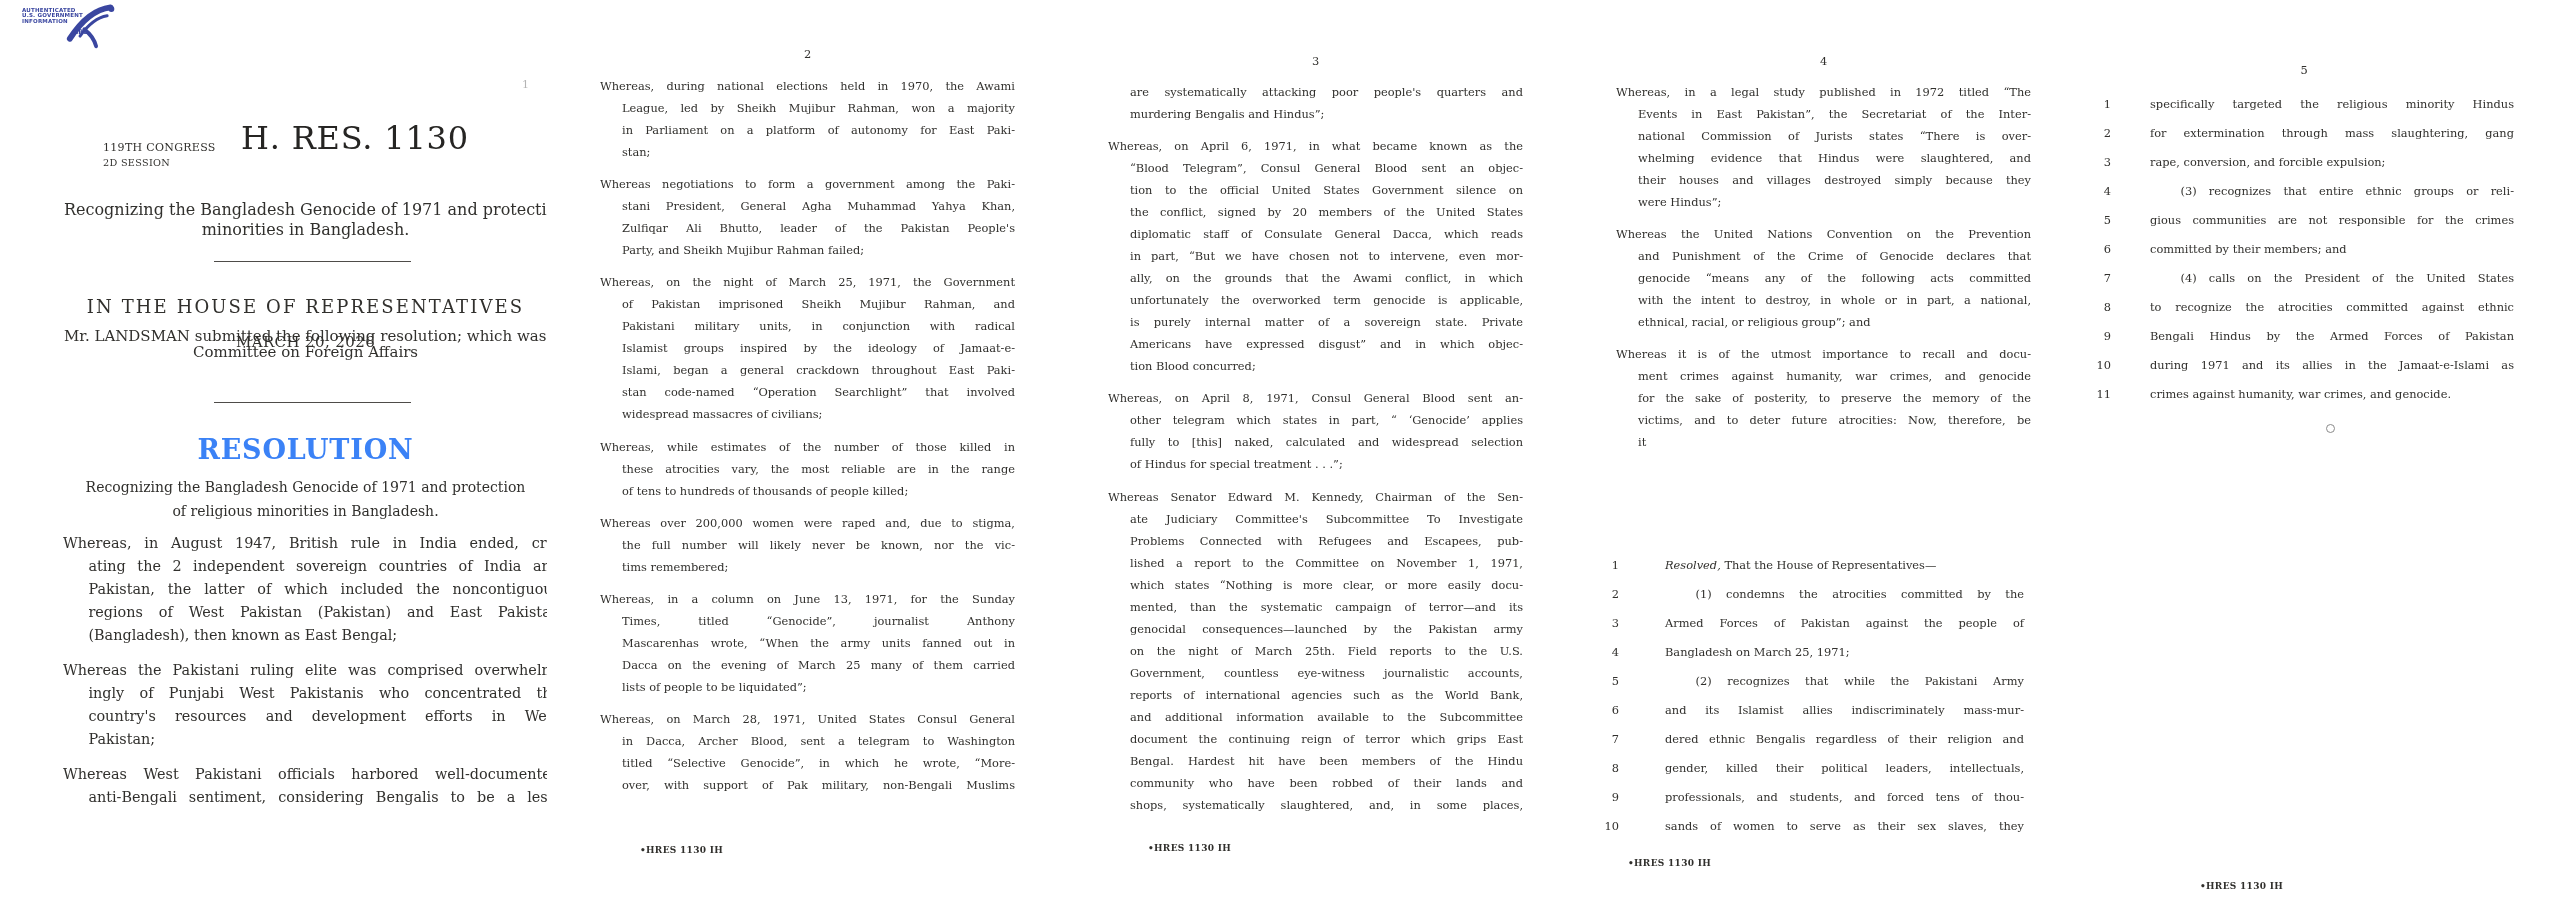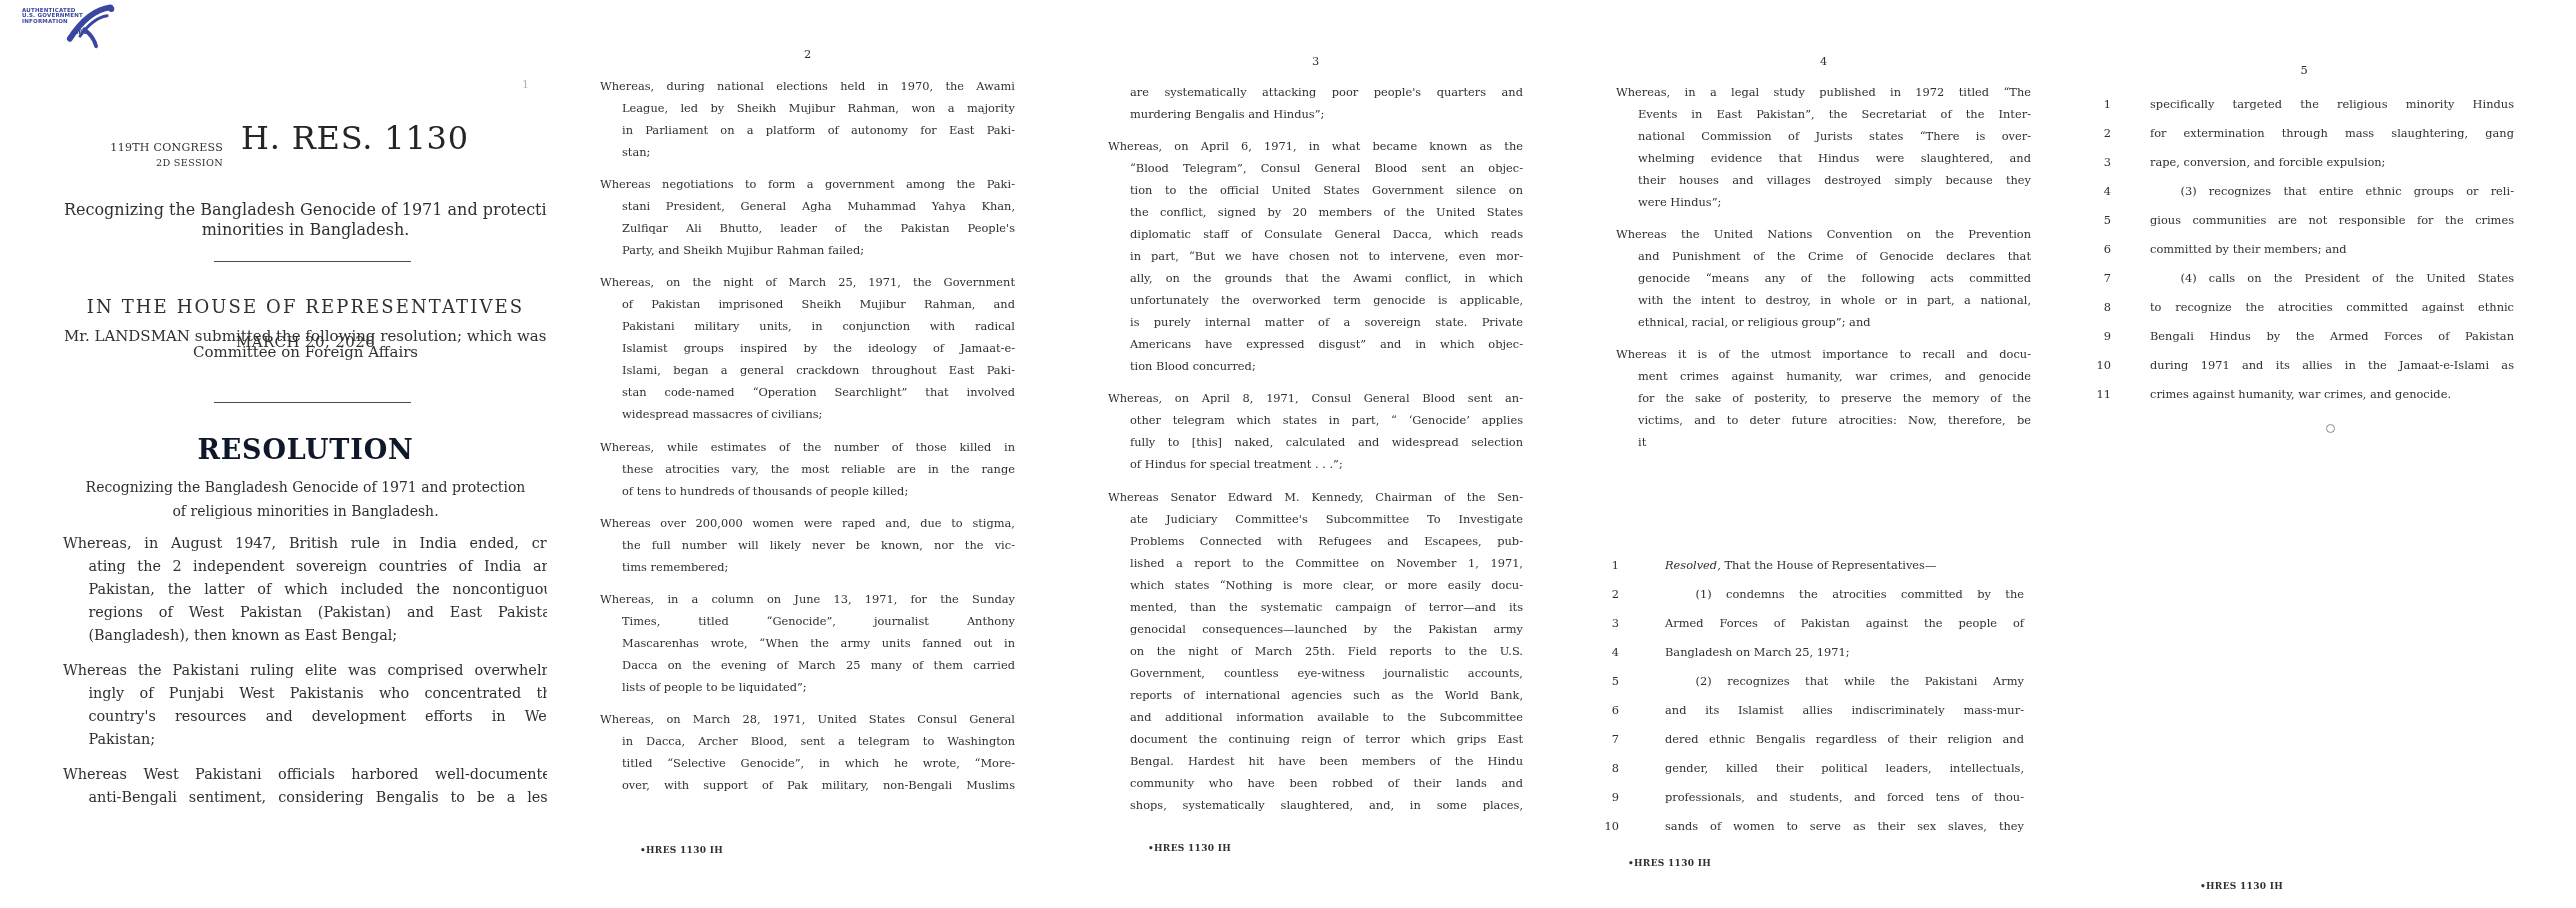--- a/index.html
+++ b/index.html
@@ -54,35 +54,35 @@
 
   
   .gpo{position:absolute;left:22px;top:6px;width:110px;height:53px;color:#3a46a0}
   .gpo-lines{position:absolute;left:0;top:1.7px;font-family:"DejaVu Sans","Liberation Sans",sans-serif;
              font-size:5.5px;font-weight:bold;line-height:5.5px;letter-spacing:0.2px}
   .gpo-eagle{position:absolute;left:36px;top:-3.4px}
   .gpo-g{position:absolute;left:51px;top:22px;font-family:"DejaVu Sans","Liberation Sans",sans-serif;
          font-size:6.4px;font-weight:bold}
 
   
-  .congress{position:absolute;left:79px;top:141px;width:144px;text-align:right}
+  .congress{position:absolute;left:103px;top:141px;width:144px;text-align:left}
   .cg{font-size:11px;letter-spacing:0.3px;white-space:nowrap}
   .ss{font-size:9.7px;margin-top:2.5px;letter-spacing:0.3px;white-space:nowrap}
   .billno{position:absolute;left:241px;top:119px;margin:0;font-size:32px;letter-spacing:0.8px;
           font-weight:normal;white-space:nowrap;color:#262523}
   .centered{position:absolute;left:64px;width:483px;text-align:center;white-space:nowrap}
   .centered div{white-space:nowrap}
   .top-summary{top:200px;font-size:16px;line-height:19.5px}
   .rule{position:absolute;left:214px;width:197px;height:1.3px;background:#4e4c49}
   .rule1{top:261px}
   .rule2{top:402px}
   .chamber{top:296px;font-size:18px;letter-spacing:2.1px}
   .dateline{top:333px;font-size:15px;letter-spacing:0.4px}
   .sponsor{top:328px;font-size:15px;line-height:16px}
-  .restitle{top:434px;font-size:27px;font-weight:bold;letter-spacing:0.8px;color:#0f172a}
+  .restitle{top:434px;font-size:27px;font-weight:bold;letter-spacing:0.8px;color:#3b82f6}
   .ressummary{top:475px;font-size:14px;line-height:24px}
   .stray{position:absolute;left:522px;top:78px;font-size:11px;color:#6b6b6b;opacity:.5}
 
   .endmark{position:absolute;left:254px;top:424px;width:9.3px;height:9.3px;
            border:1.3px solid #8a8a8a;border-radius:50%}
 </style>
 </head>
 <body>
 
 <section class="page p1">

